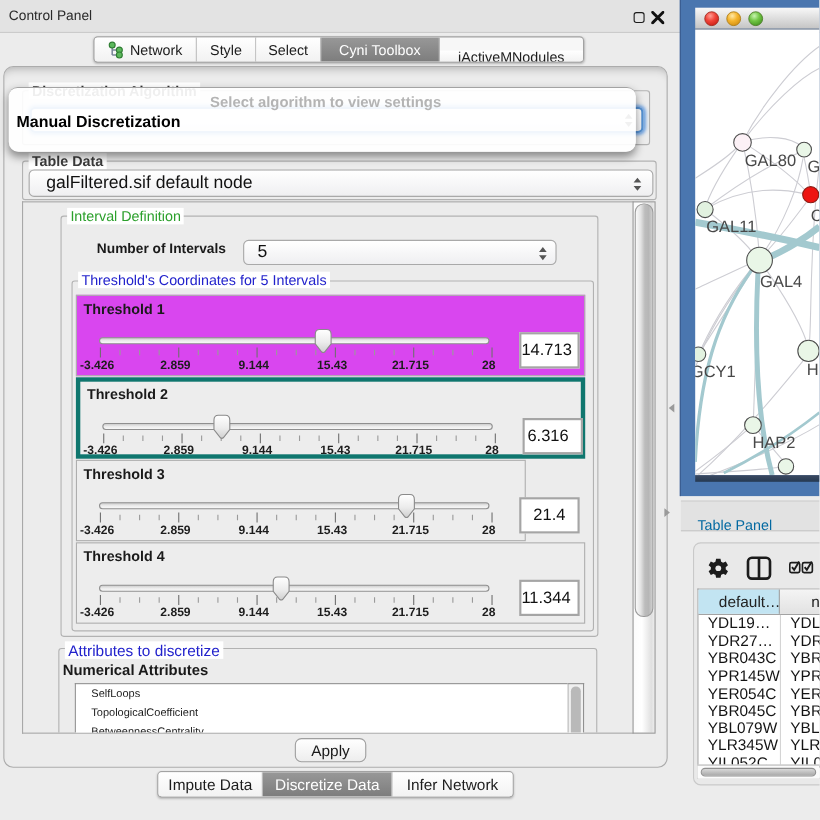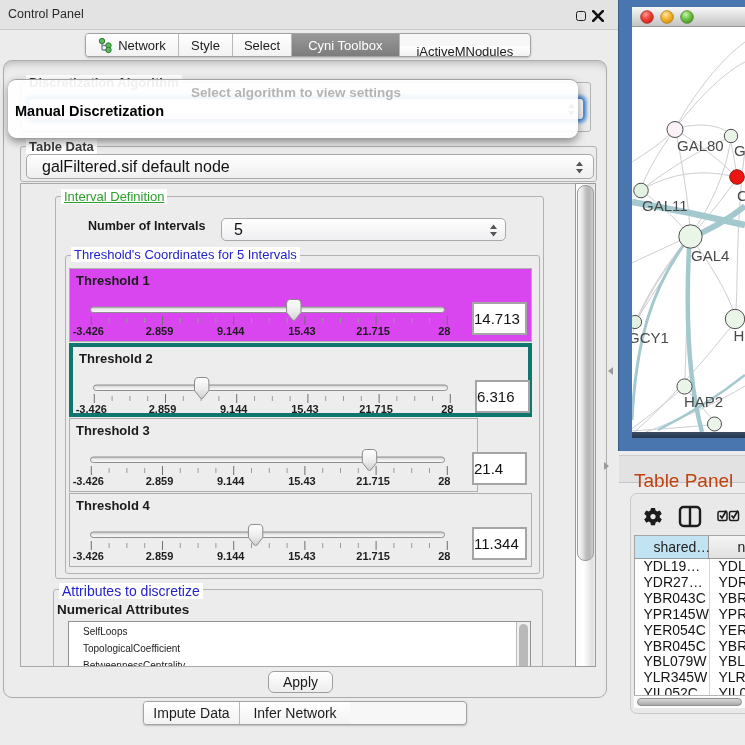--- a/index.html
+++ b/index.html
@@ -32,21 +32,21 @@
   .gtitle { position:absolute; font-size:13px; background:#ffffff; padding:0 3px; white-space:nowrap; }
 
   
   .combo { position:absolute; background:linear-gradient(#ffffff,#efeff1); border:1px solid #a9a9a9; border-radius:5px;
            font-size:16px; color:#111; }
   .combo .ctext { position:absolute; left:15px; top:3px; }
   .chev { position:absolute; right:7px; top:50%; margin-top:-6px; width:9px; height:13px; }
 
   
   .vfield { position:absolute; width:55px; height:33px; background:#fff; border:2px solid #a5a5a5; font-size:15px;
-            color:#111; text-align:right; line-height:30px; padding-right:22px; }
+            color:#111; text-align:right; line-height:30px; padding-right:11px; }
 </style>
 </head>
 <body>
 
 <div class="abs" id="titlebar"></div>
 <div class="abs" id="titletext">Control Panel</div>
 <div class="abs" id="floatico"></div>
 <svg class="abs" style="left:592px; top:10px;" width="12" height="12" viewBox="0 0 12 12">
   <path d="M1.2 1.2 L10.8 10.8 M10.8 1.2 L1.2 10.8" stroke="#111" stroke-width="2.6" stroke-linecap="round"></path>
 </svg>
@@ -63,20 +63,21 @@
     </svg>
     Network</div>
   <div class="tab" style="width:54px;">Style</div>
   <div class="tab" style="width:59.5px;">Select</div>
   <div class="tab sel" style="width:108px;">Cyni Toolbox</div>
   <div class="tab" style="width:131px;margin-top:12px;">jActiveMNodules</div>
 </div>
 
 <div class="abs seg" id="bottabs">
   <div class="tab" style="width:96px;">Impute Data</div>
+  <div class="tab sel" style="width:118px;">Discretize Data</div>
   <div class="tab" style="width:110px;">Infer Network</div>
 </div>
 
 <div class="abs group" style="left:20px; top:82px; width:571px; height:50px;"></div>
 <div class="gtitle" style="left:26px; top:75px; font-weight:bold; color:#333;">Discretization Algorithm</div>
 <div class="combo" style="left:27px; top:97px; width:558px; height:24px; border:2px solid #5591d2; box-shadow:0 0 3px 1.5px rgba(90,150,225,0.85);">
   <svg class="chev" viewBox="0 0 9 13">
       <path d="M4.5 0.5 L8 5 L1 5 Z M4.5 12.5 L8 8 L1 8 Z" fill="#555"></path>
     </svg>
 </div>
@@ -86,21 +87,21 @@
 <div class="combo" style="left:26px; top:154px; width:568px; height:25px;">
   <div class="ctext" style="top:3px;">galFiltered.sif default node</div>
   <svg class="chev" style="right:9px;" viewBox="0 0 9 13">
       <path d="M4.5 0.5 L8 5 L1 5 Z M4.5 12.5 L8 8 L1 8 Z" fill="#555"></path>
     </svg>
 </div>
 
 <div class="abs" id="viewport" style="left:20px; top:183px; width:556px; height:484px; border:1px solid #a8a8a8; border-right:none; overflow:hidden; background:#ececec;">
 
   <div class="abs group" style="left:34px; top:12px; width:489px; height:383px;"></div>
-  <div class="gtitle" style="left:40px; top:5px; color:#2ca02c;text-decoration:underline;">Interval Definition</div>
+  <div class="gtitle" style="left:40px; top:5px; color:#2ca02c;">Interval Definition</div>
 
   <div class="abs" style="left:67px; top:35px; font-size:12.5px; font-weight:bold;">Number of Intervals</div>
   <div class="combo" style="left:200px; top:34px; width:285px; height:23px;">
     <div class="ctext" style="left:12px; top:2px;">5</div>
     <svg class="chev" viewBox="0 0 9 13">
         <path d="M4.5 0.5 L8 5 L1 5 Z M4.5 12.5 L8 8 L1 8 Z" fill="#555"></path>
       </svg>
   </div>
 
   <div class="abs group" style="left:44px; top:71px; width:475px; height:319px;"></div>
@@ -405,21 +406,21 @@
     <text x="684" y="407">HAP2</text>
   </g>
 </svg>
 
 <div class="abs" style="left:632px; top:432px; width:113px; height:6px; background:linear-gradient(#3c4a61,#253952);"></div>
 
 <div class="abs" style="left:608px; top:367px; width:0; height:0; border-top:4px solid transparent; border-bottom:4px solid transparent; border-right:5px solid #9a9a9a;"></div>
 <div class="abs" style="left:604px; top:462px; width:0; height:0; border-top:4px solid transparent; border-bottom:4px solid transparent; border-left:5px solid #9a9a9a;"></div>
 
 <div class="abs" style="left:619px; top:455px; width:126px; height:28px; background:#e2e2e2; border-top:1px solid #cecece; border-bottom:1px solid #c6c6c6;"></div>
-<div class="abs" style="left:634px; top:470px; font-size:19px; color:#c2410c;">Table Panel</div>
+<div class="abs" style="left:634px; top:470px; font-size:13px; color:#0369a1;">Table Panel</div>
 
 <div class="abs" style="left:630px; top:493px; width:130px; height:221px; background:#e9e9e9; border:1px solid #c9c9c9; border-radius:7px 0 0 7px; overflow:hidden;">
 
   <svg width="120" height="30" style="position:absolute; left:12px; top:10px;" viewBox="0 0 120 30">
     <g fill="#1c1c1c">
       <path d="M8 4 L12 4 L12.6 6.6 A4.6 4.6 0 0 1 14.3 7.6 L16.8 6.5 L18.8 9.9 L16.7 11.6 A4.6 4.6 0 0 1 16.7 13.6 L18.8 15.3 L16.8 18.7 L14.3 17.6 A4.6 4.6 0 0 1 12.6 18.6 L12 21.2 L8 21.2 L7.4 18.6 A4.6 4.6 0 0 1 5.7 17.6 L3.2 18.7 L1.2 15.3 L3.3 13.6 A4.6 4.6 0 0 1 3.3 11.6 L1.2 9.9 L3.2 6.5 L5.7 7.6 A4.6 4.6 0 0 1 7.4 6.6 Z"></path>
       <circle cx="10" cy="12.6" r="2.6" fill="#e9e9e9"></circle>
     </g>
     <g fill="none" stroke="#1c1c1c" stroke-width="2.4">
       <rect x="37" y="3" width="20" height="19" rx="3.5"></rect>
@@ -428,21 +429,21 @@
     <g fill="none" stroke="#1c1c1c" stroke-width="1.5">
       <rect x="75" y="7.5" width="9" height="9" rx="1.5"></rect>
       <rect x="86.5" y="7.5" width="9" height="9" rx="1.5"></rect>
       <path d="M77 11.5 L79 14 L83.5 6.5" stroke-width="1.7"></path>
       <path d="M88.5 11.5 L90.5 14 L95 6.5" stroke-width="1.7"></path>
     </g>
   </svg>
 
   <div class="abs" style="left:2.5px; top:41px; width:128px; height:173px; background:#fff; border:1px solid #a5a5a5; border-right:none; font-size:14px;">
     <div style="display:flex; height:23px; border-bottom:1px solid #9a9a9a;">
-      <div style="width:74px; background:#c2e4f2; border-right:1px solid #9a9a9a; line-height:23px; color:#222; padding-left:19px;">shared…</div>
+      <div style="width:74px; background:#c2e4f2; border-right:1px solid #9a9a9a; line-height:23px; color:#222; padding-left:19px;">default…</div>
       <div style="flex:1; background:linear-gradient(#f4f4f4,#e2e2e2); position:relative;">
           <span style="position:absolute; left:29px; line-height:23px;">name</span>
         </div>
     </div>
     <div style="position:relative;">
       <div style="position:absolute; left:74px; top:0; width:1px; height:146px; background:#d4d4d4;"></div>
       <div style="line-height:15.9px; padding-left:9px; white-space:pre; color:#141414;">YDL19…
 YDR27…
 YBR043C
 YPR145W

